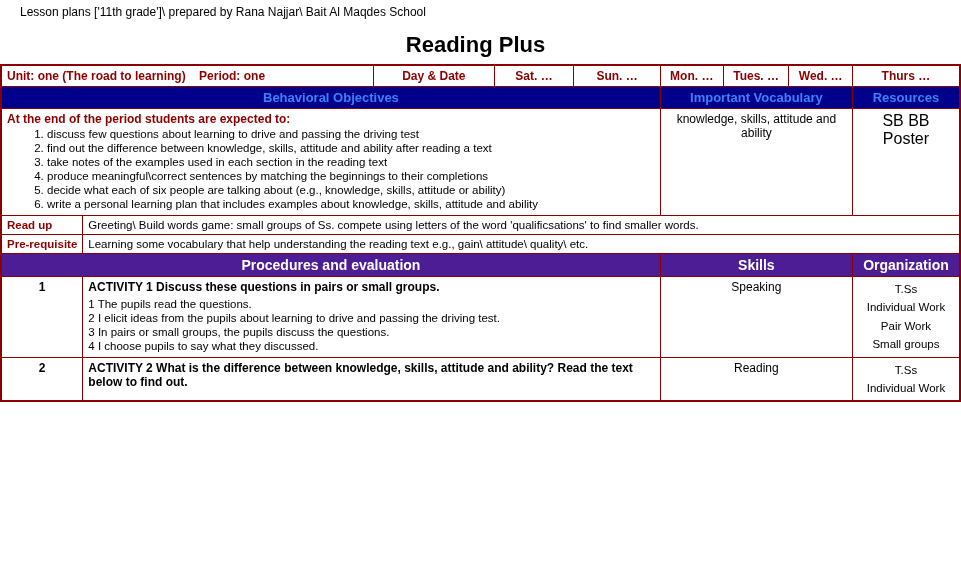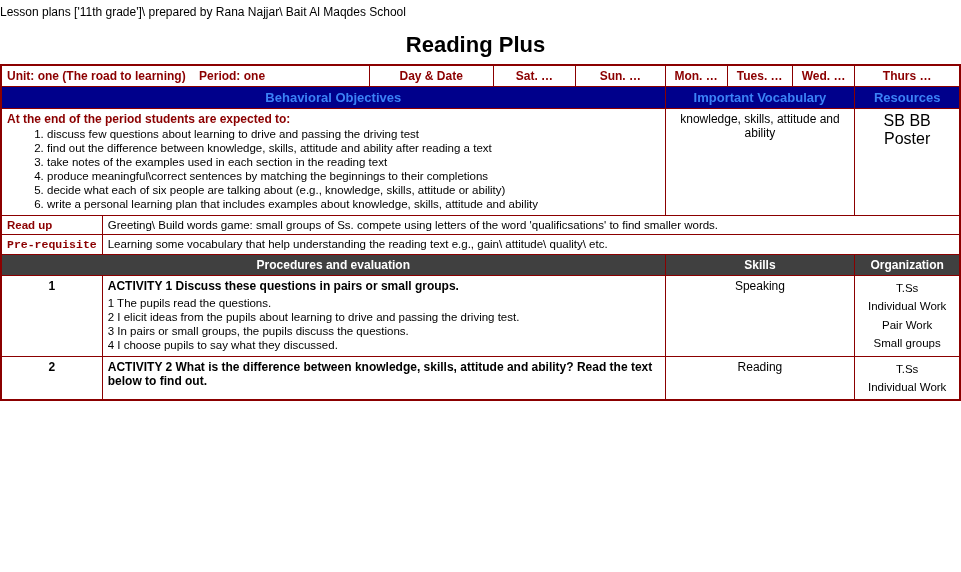--- a/index.html
+++ b/index.html
@@ -85,25 +85,25 @@
       font-weight: bold;
       white-space: nowrap;
     }
     .prereq-label {
       background: #fff;
       color: #8B0000;
       font-weight: bold;
       white-space: nowrap;
     }
     .procedures-header {
-      background: #404040;
+      background: #4c1d95;
       color: #fff;
       font-weight: bold;
       text-align: center;
-      font-size: 12px;
+      font-size: 14px;
     }
     .activity-num {
       text-align: center;
       vertical-align: top;
       font-size: 12px;
       font-weight: bold;
       padding-top: 6px;
     }
     .activity-content {
       vertical-align: top;
@@ -125,21 +125,21 @@
       vertical-align: middle;
       font-size: 11.5px;
       line-height: 1.6;
     }
     .sat-col { text-align: center; }
   </style>
 </head>
 <body>
 
 <div>
-  <span style="font-size:12px; padding: 5px 0; display:block;">Lesson plans ['11th grade']\ prepared by Rana Najjar\ Bait Al Maqdes School</span>
+  <span style="font-size:12px; padding: 5px 20px; display:block;">Lesson plans ['11th grade']\ prepared by Rana Najjar\ Bait Al Maqdes School</span>
 </div>
 
 <div class="page-title">Reading Plus</div>
 
 <table class="main-table">
 
   <tbody>
       <tr class="unit-row">
     <td colspan="2">
       <span class="unit-label">Unit:</span>
@@ -178,21 +178,21 @@
     <td colspan="3" class="vocab-cell">knowledge, skills, attitude and ability</td>
     <td class="resources-cell">SB BB Poster</td>
   </tr>
 
   <tr class="warmup-row">
     <td class="warmup-label" style="width:80px;">Read up</td>
     <td colspan="8">Greeting\ Build words game: small groups of Ss. compete using letters of the word 'qualificsations' to find smaller words.</td>
   </tr>
 
   <tr class="warmup-row">
-    <td class="prereq-label" style="width:80px;font-family:Liberation Mono, monospace;">Pre-requisite</td>
+    <td class="prereq-label" style="width:80px;">Pre-requisite</td>
     <td colspan="8">Learning some vocabulary that help understanding the reading text e.g., gain\ attitude\ quality\ etc.</td>
   </tr>
 
   <tr>
     <td colspan="5" class="procedures-header">Procedures and evaluation</td>
     <td colspan="3" class="procedures-header">Skills</td>
     <td class="procedures-header">Organization</td>
   </tr>
 
   <tr>

